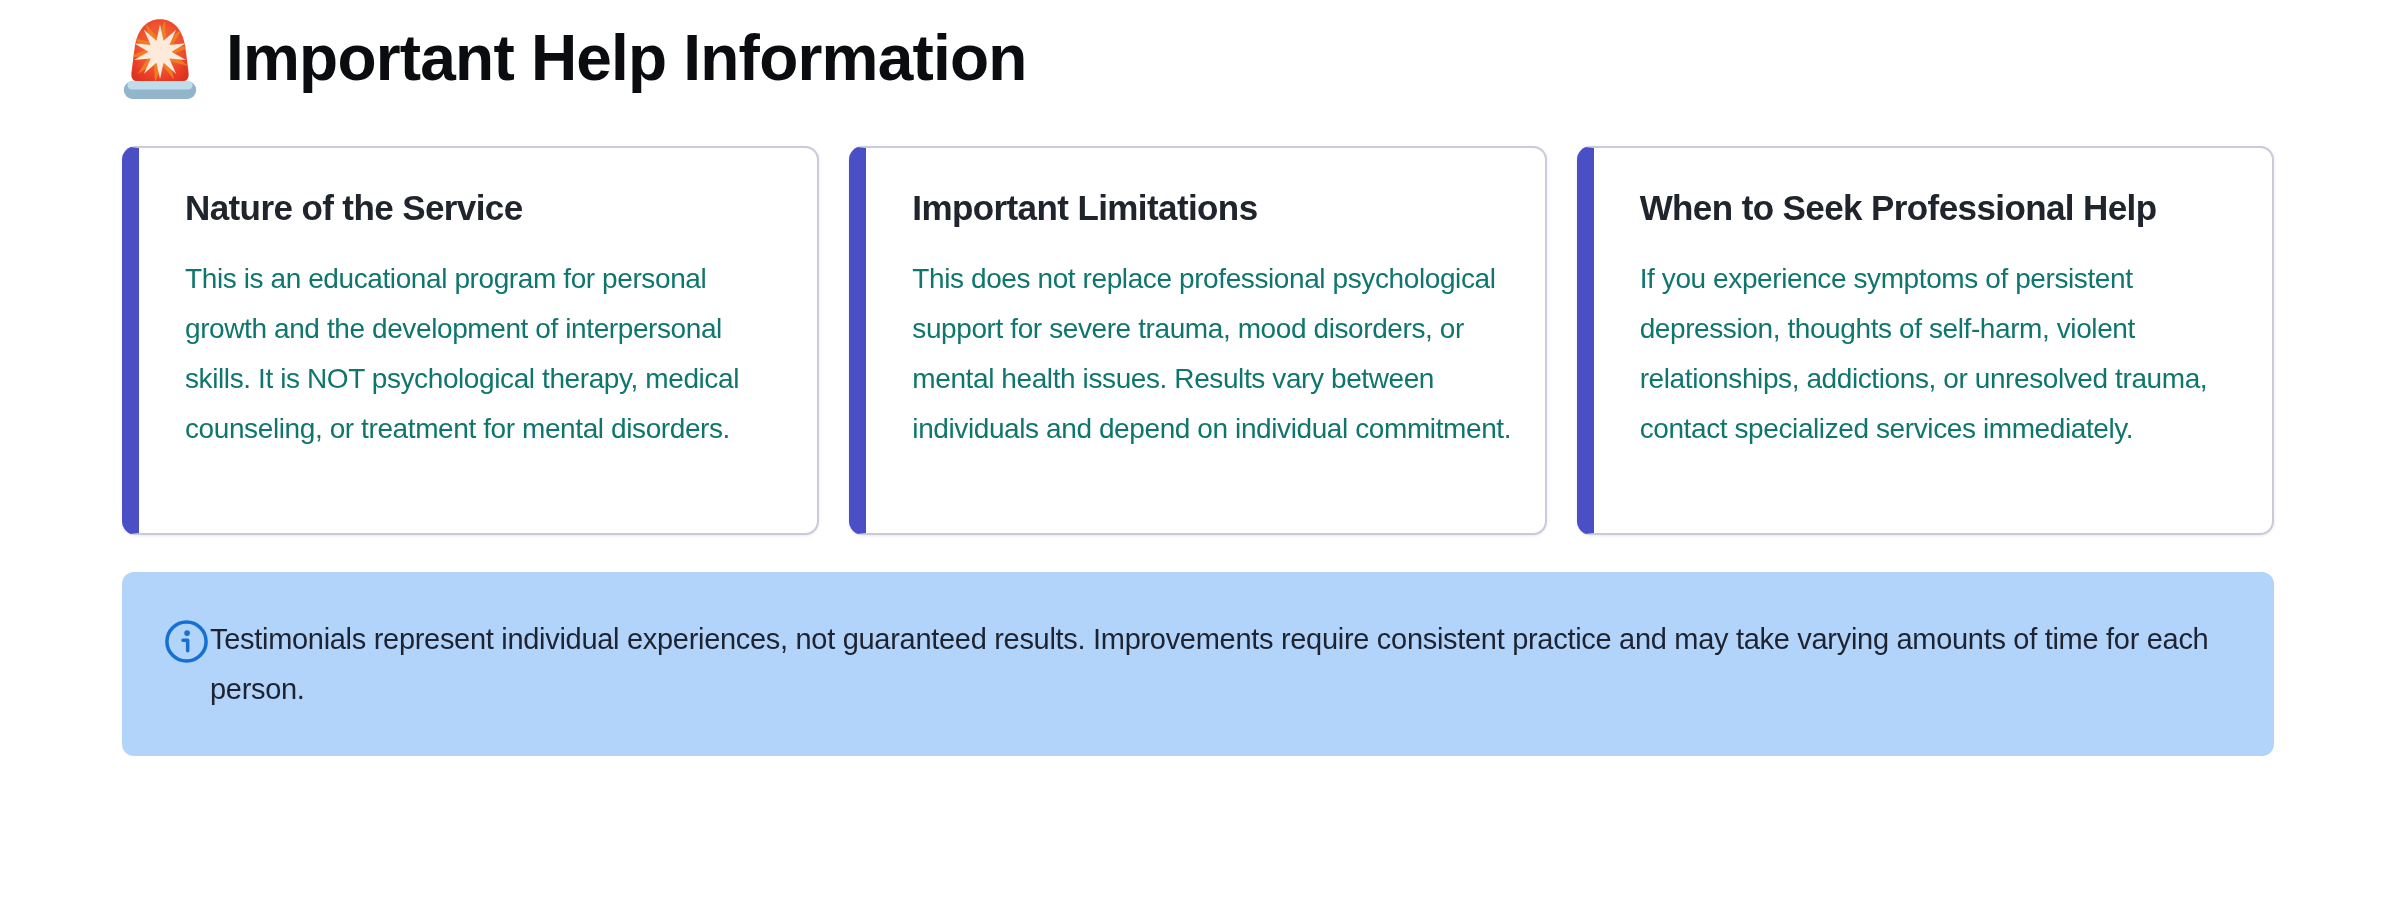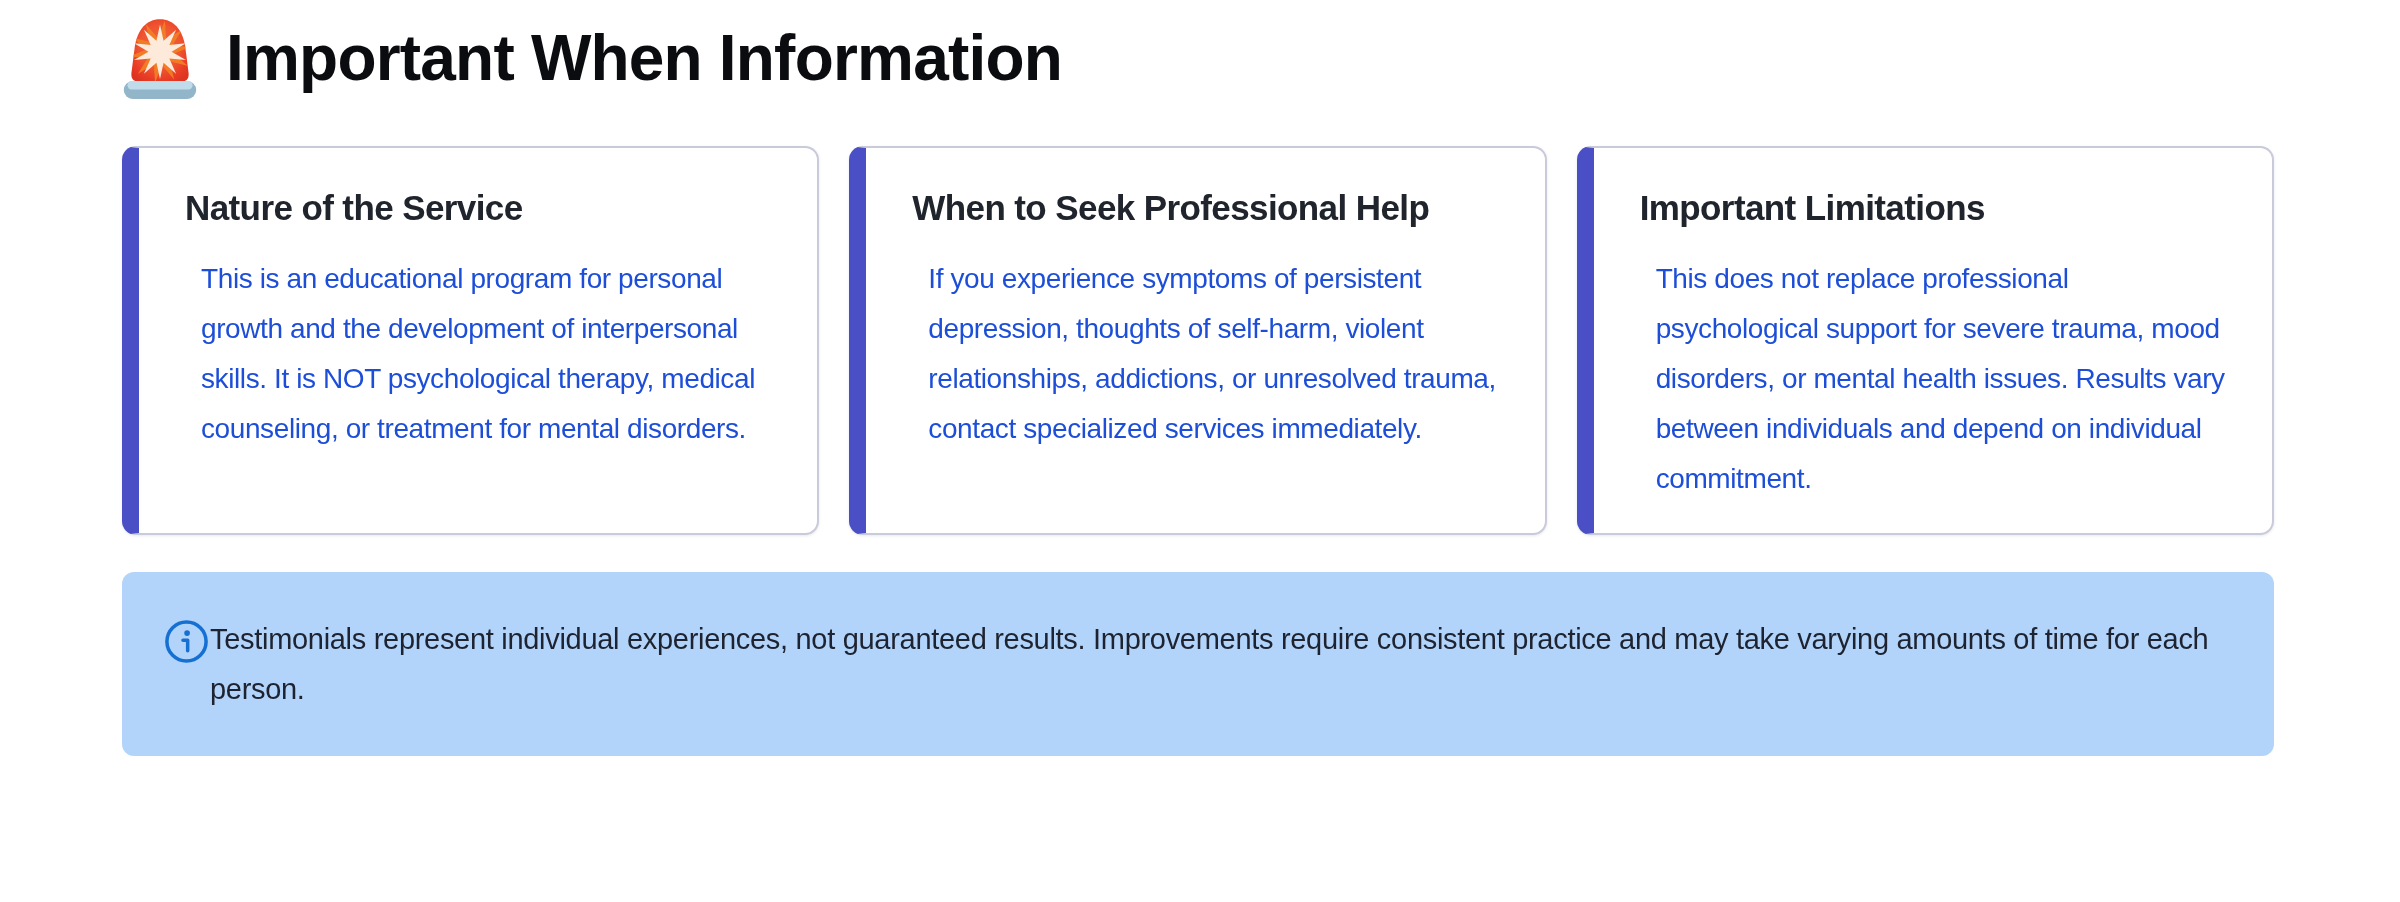--- a/index.html
+++ b/index.html
@@ -58,25 +58,25 @@
   }
   .card h2 {
     margin: 0 0 26px 0;
     font-size: 35px;
     font-weight: bold;
     letter-spacing: -0.6px;
     color: #20242c;
     line-height: 40px;
   }
   .card p {
-    margin: 16px;
+    margin: 0;
     font-size: 28px;
     letter-spacing: -0.4px;
     line-height: 50px;
-    color: #1d4ed8;
+    color: #0f766e;
   }
 
   
   .notice {
     margin-top: 37px;
     display: flex;
     align-items: flex-start;
     background: var(--notice-bg, #b3d4fa);
     border-radius: 12px;
     padding: 42px 60px 42px 41px;
@@ -112,39 +112,39 @@
         </defs>
         <path d="M36 3 C49 3 57.5 13 60 29 L63.2 54 C64 61 60 62.5 55.5 62.5 L16.5 62.5 C12 62.5 8 61 8.8 54 L12 29 C14.5 13 23 3 36 3 Z" fill="url(#domeGrad)"></path>
         <g clip-path="url(#domeClip)">
           <polygon fill="#f28023" opacity="0.9" points="40.7,4.4 41.9,22.4 57.2,12.8 47.6,28.1 65.6,29.3 48.8,36.0 62.7,47.6 45.2,43.2 49.6,60.7 38.0,46.8 31.3,63.6 30.1,45.6 14.8,55.2 24.4,39.9 6.4,38.7 23.2,32.0 9.3,20.4 26.8,24.8 22.4,7.3 34.0,21.2"></polygon>
           <polygon fill="#fdeadb" points="36,8 39.4,23.5 51.3,13 44.9,27.5 60.7,26 47,34 60.7,42 44.9,40.5 51.3,55 39.4,44.5 36,60 32.6,44.5 20.7,55 27.1,40.5 11.3,42 25,34 11.3,26 27.1,27.5 20.7,13 32.6,23.5"></polygon>
         </g>
         <rect x="1.5" y="62" width="69" height="17" rx="8.5" fill="#93b5ca"></rect>
         <rect x="5" y="62" width="62" height="8" rx="4" fill="#c0dbe9"></rect>
       </svg>
     </span>
-    <h1 class="page-title">Important When Information</h1>
+    <h1 class="page-title">Important Help Information</h1>
   </div>
 
 
   <div class="cards">
 
     <div class="card">
       <h2>Nature of the Service</h2>
       <p>This is an educational program for personal growth and the development of interpersonal skills. It is NOT psychological therapy, medical counseling, or treatment for mental disorders.</p>
     </div>
 
     <div class="card">
-      <h2>When to Seek Professional Help</h2>
-      <p>If you experience symptoms of persistent depression, thoughts of self-harm, violent relationships, addictions, or unresolved trauma, contact specialized services immediately.</p>
+      <h2>Important Limitations</h2>
+      <p>This does not replace professional psychological support for severe trauma, mood disorders, or mental health issues. Results vary between individuals and depend on individual commitment.</p>
     </div>
 
     <div class="card">
-      <h2>Important Limitations</h2>
-      <p>This does not replace professional psychological support for severe trauma, mood disorders, or mental health issues. Results vary between individuals and depend on individual commitment.</p>
+      <h2>When to Seek Professional Help</h2>
+      <p>If you experience symptoms of persistent depression, thoughts of self-harm, violent relationships, addictions, or unresolved trauma, contact specialized services immediately.</p>
     </div>
 
   </div>
 
   <div class="notice">
     <span class="notice-icon">
       <svg viewBox="0 0 48 48" xmlns="http://www.w3.org/2000/svg" aria-hidden="true">
         <circle cx="24" cy="24" r="20" fill="none" stroke="var(--notice-icon-blue, #1570d2)" stroke-width="3.6"></circle>
         <circle cx="24.6" cy="15.4" r="2.9" fill="var(--notice-icon-blue, #1570d2)"></circle>
         <path d="M20.4 22.8 L25.2 22.8 L25.2 33.4" fill="none" stroke="var(--notice-icon-blue, #1570d2)" stroke-width="3.6" stroke-linecap="round" stroke-linejoin="round"></path>

